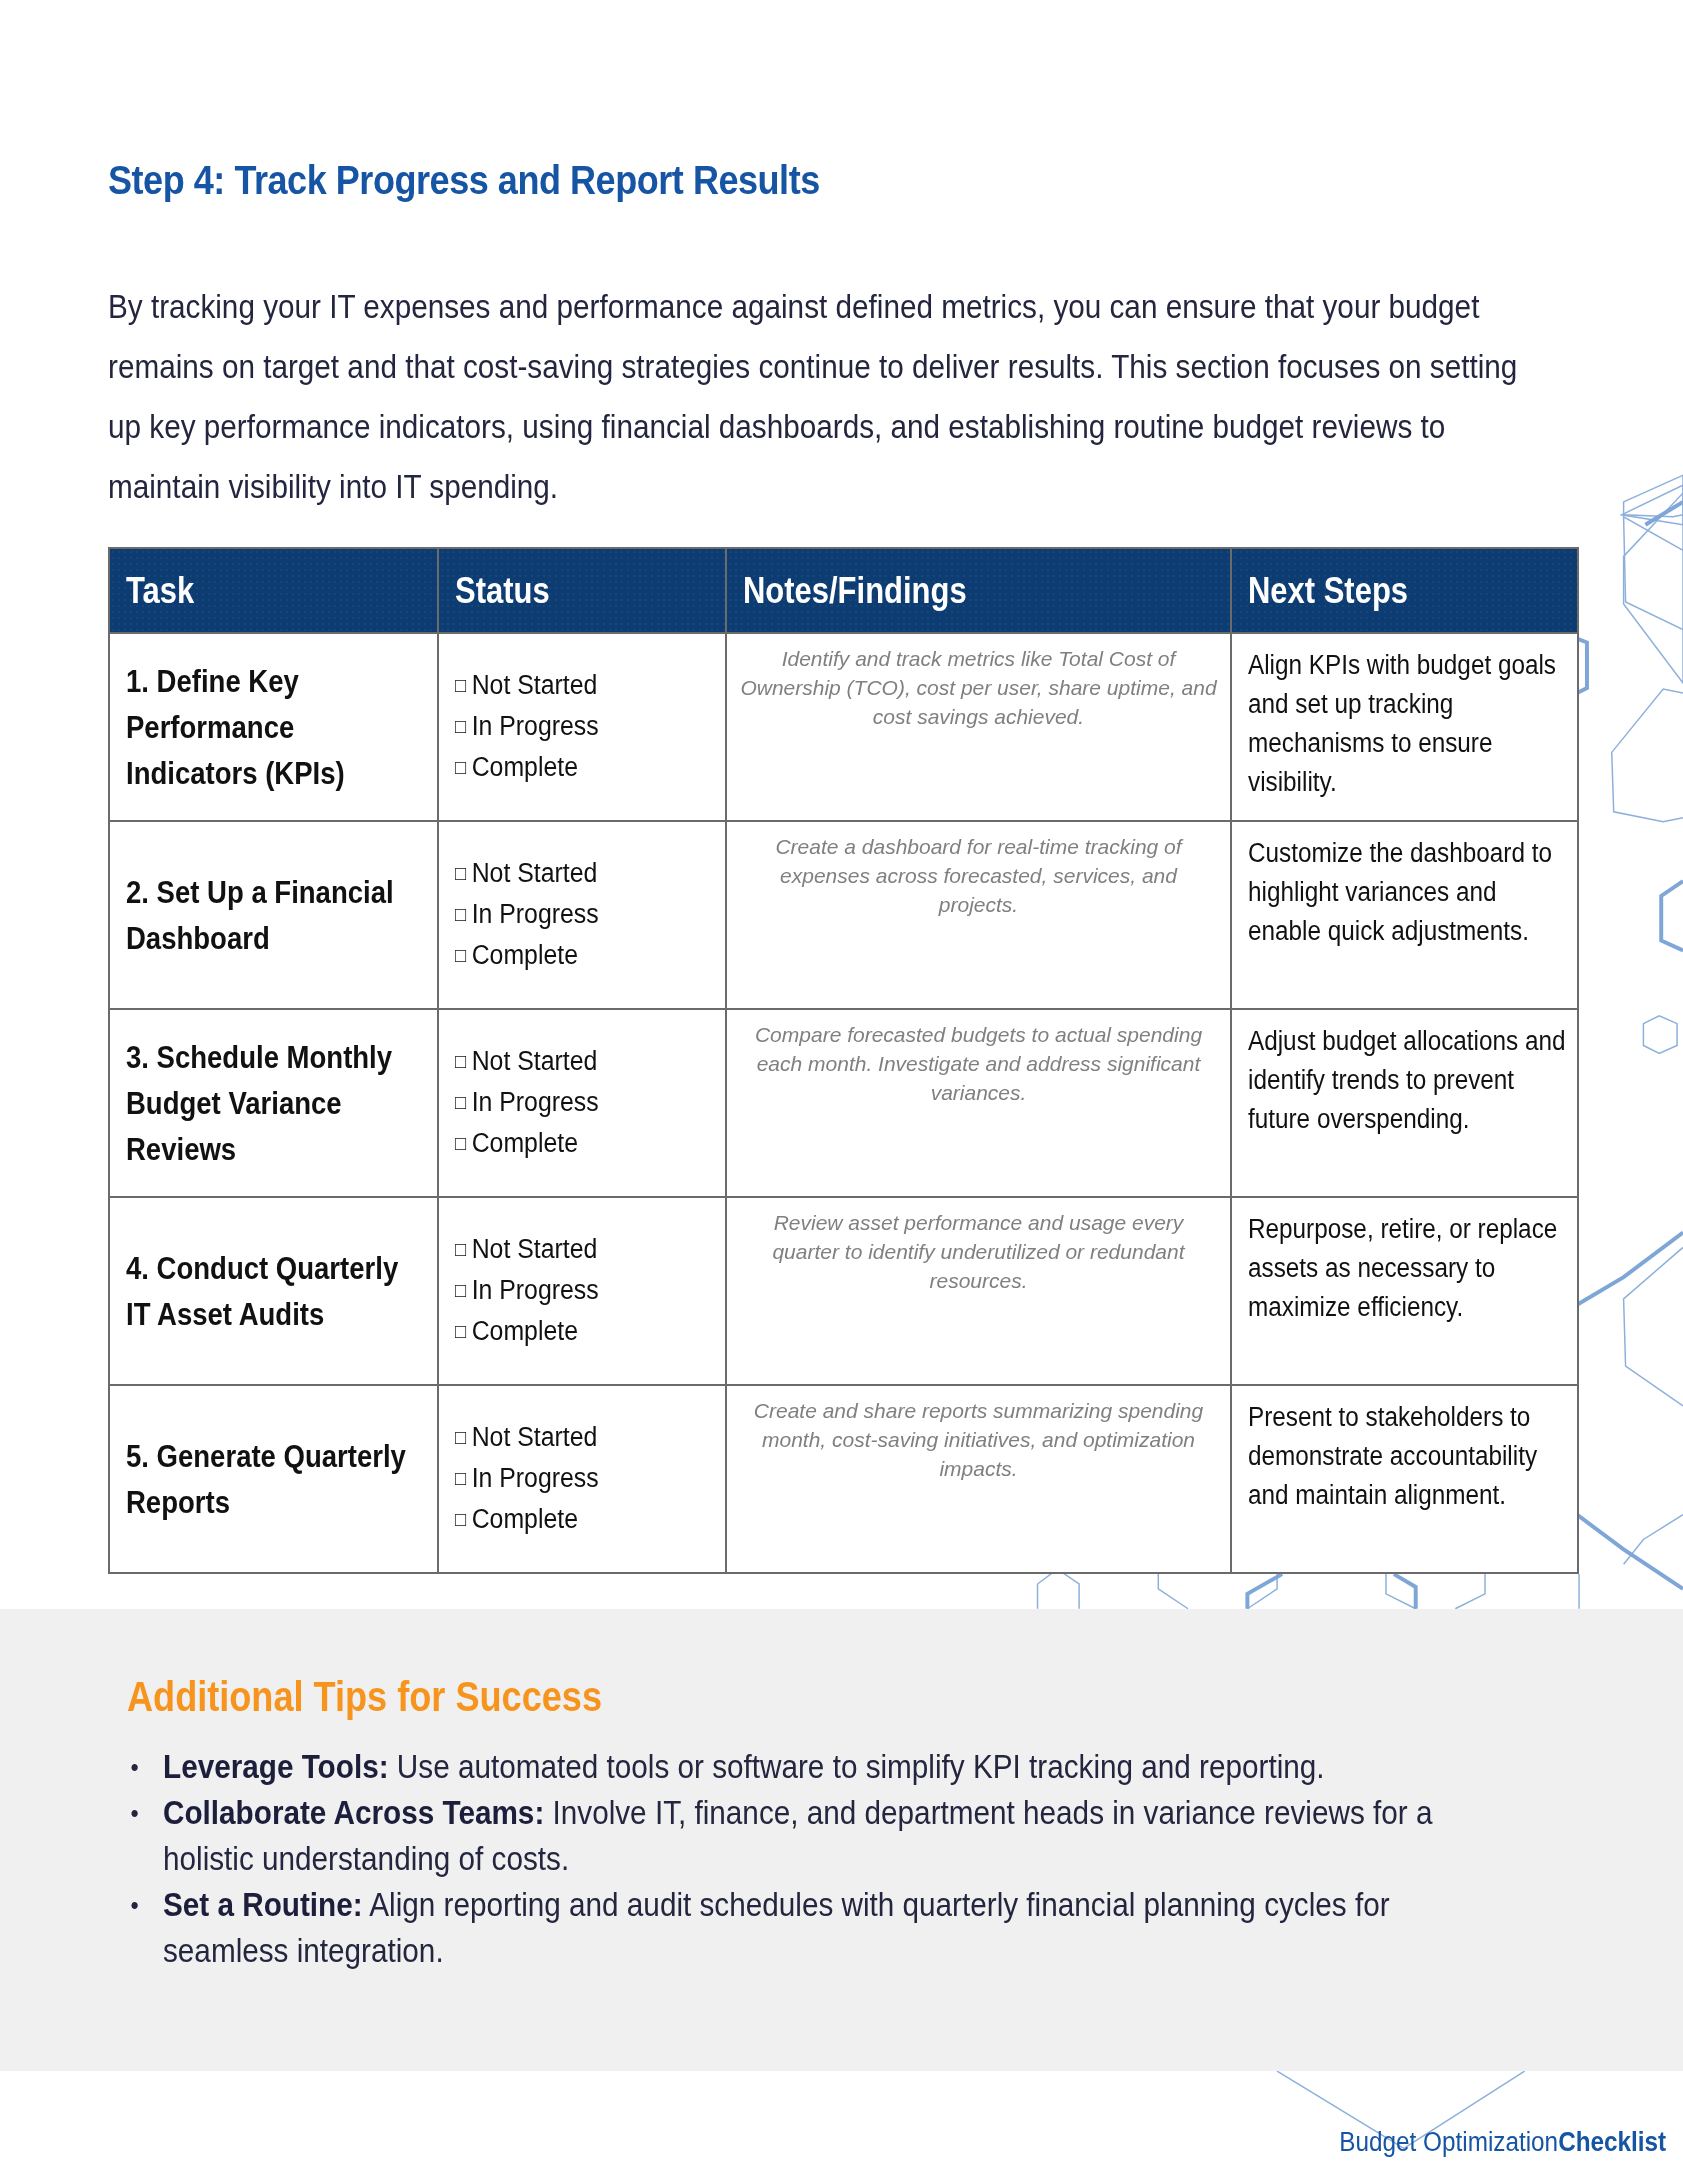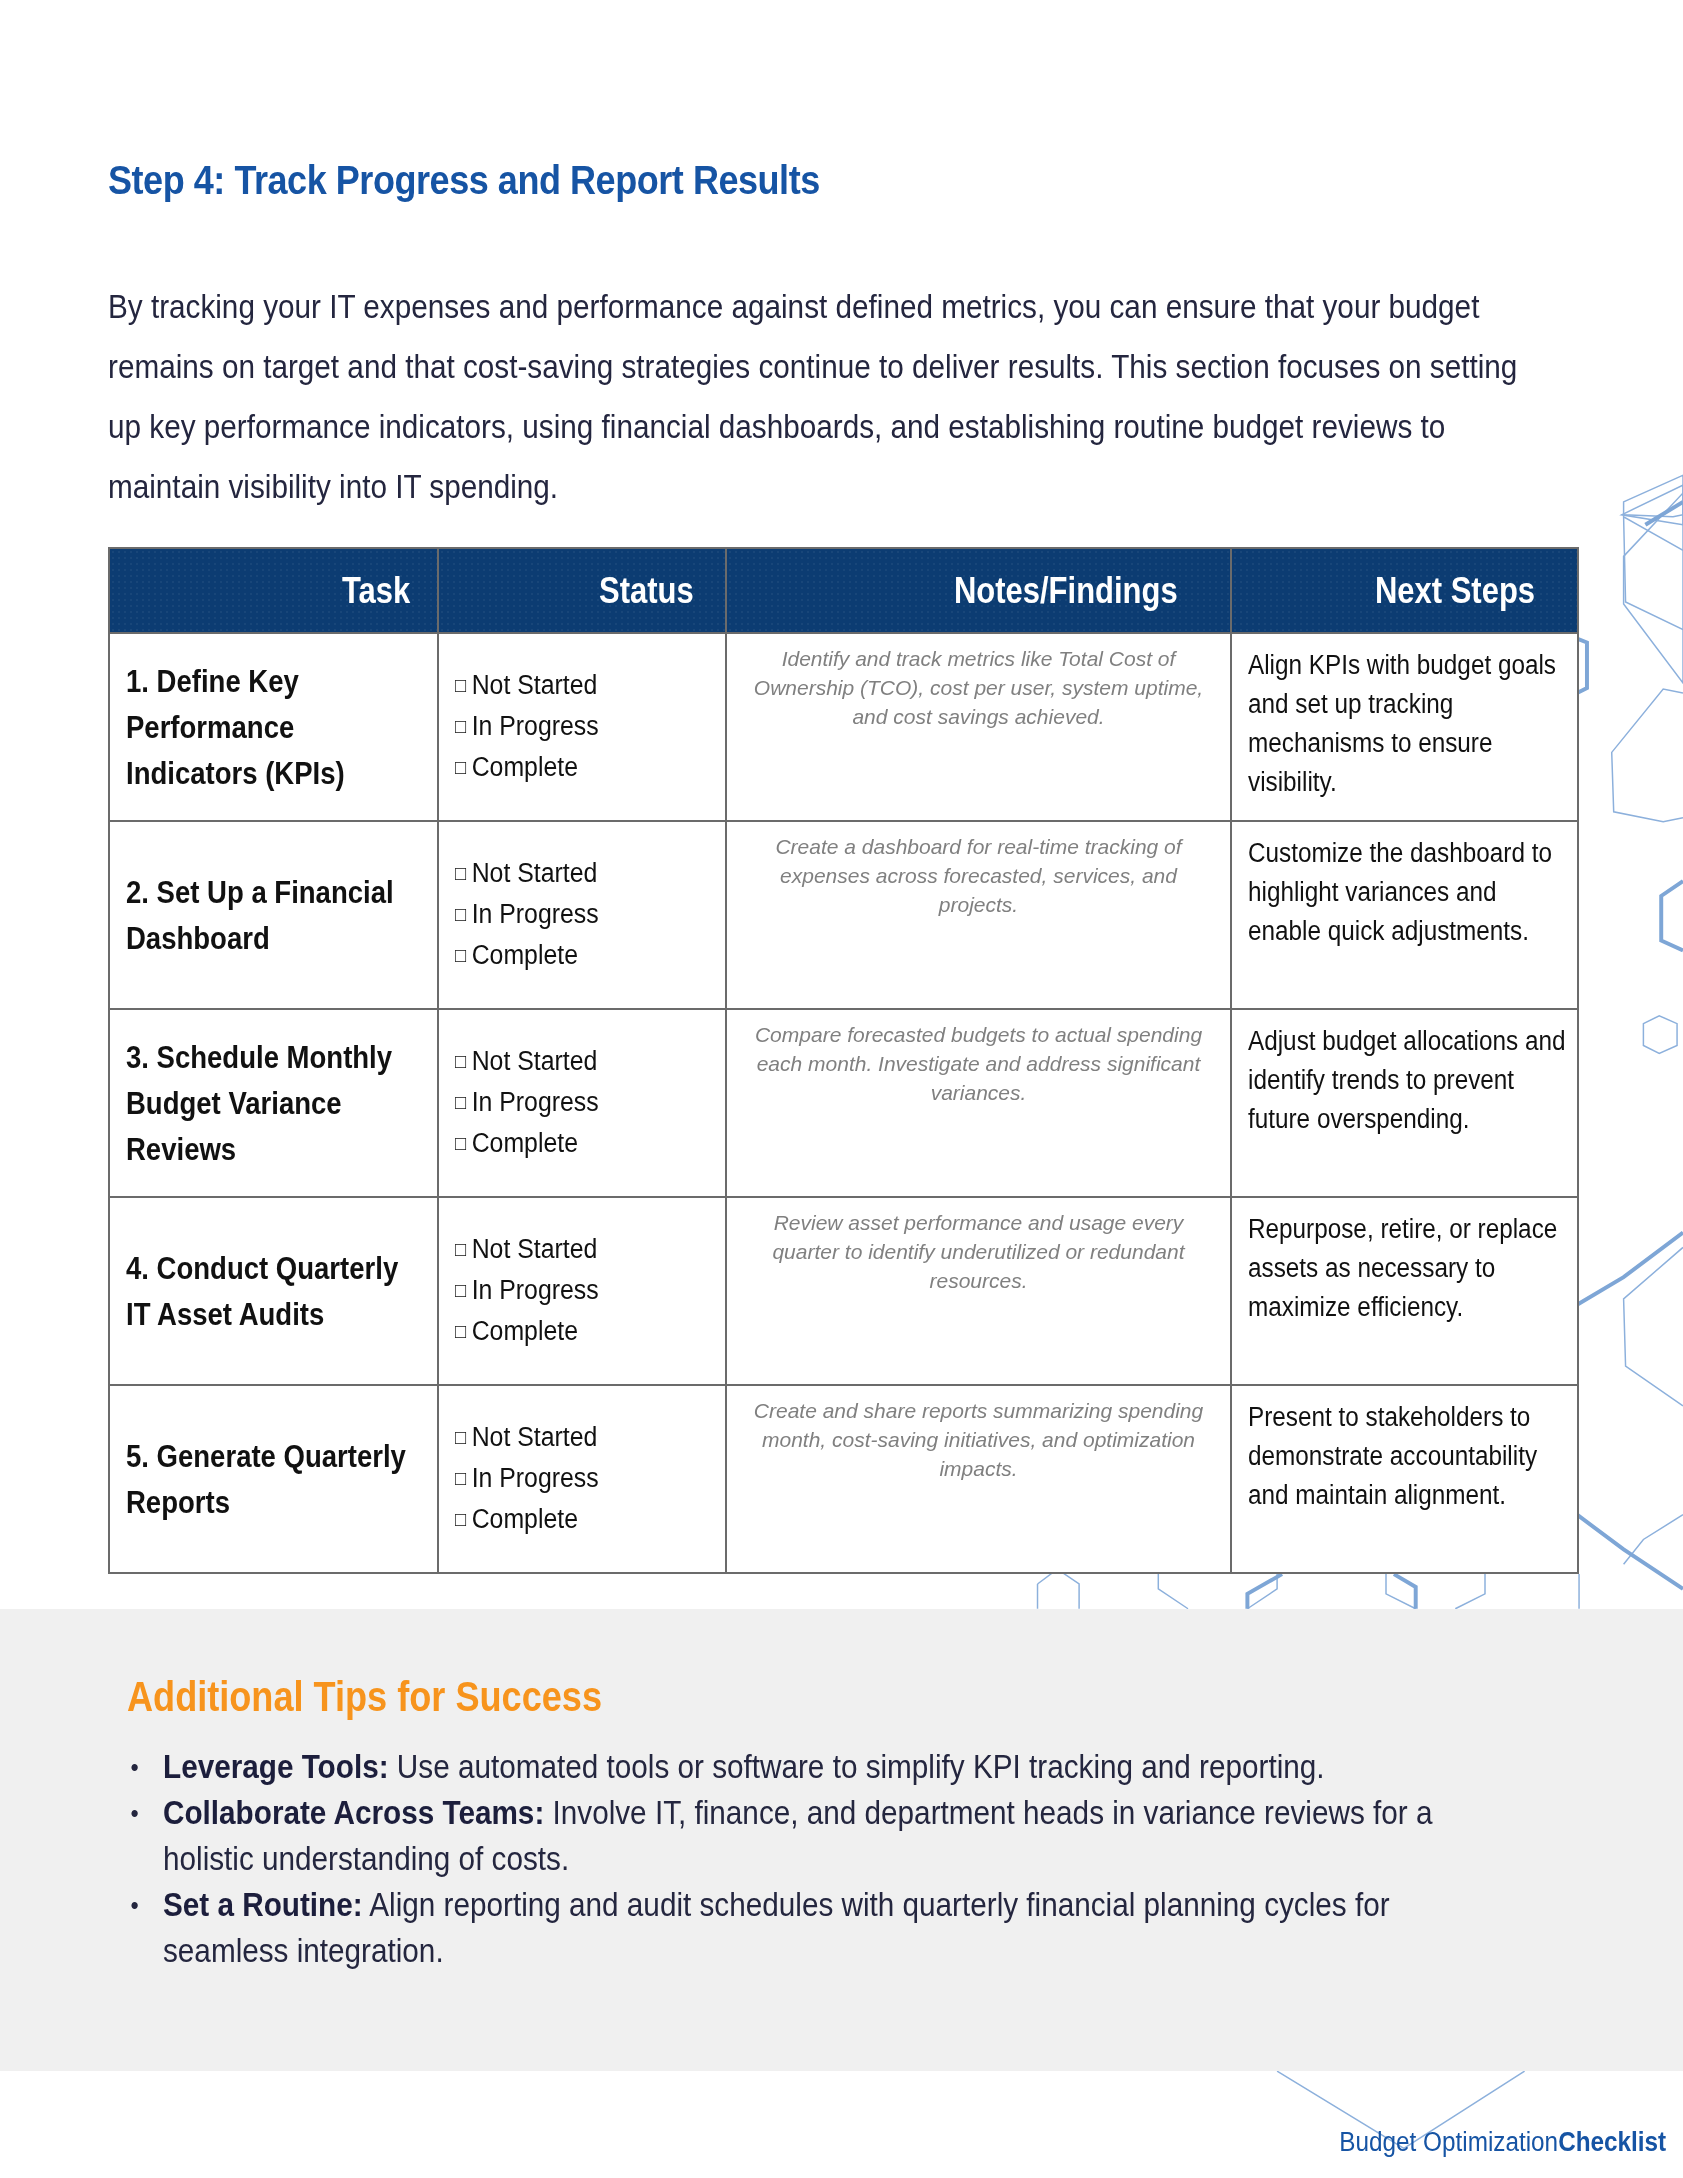--- a/index.html
+++ b/index.html
@@ -24,21 +24,21 @@
     .table-wrap {
       position: absolute; left: 108px; top: 547px; width: 1469px; z-index: 2;
       background: #ffffff;
     }
     table { border-collapse: collapse; width: 1469px; table-layout: fixed; }
     col.c1 { width: 329px; } col.c2 { width: 288px; } col.c3 { width: 505px; } col.c4 { width: 347px; }
     th {
       background: #0c3c72;
       background-image: radial-gradient(rgba(255,255,255,0.05) 1px, transparent 1px);
       background-size: 6px 6px;
-      color: #ffffff; text-align: right; font-weight: bold;
+      color: #ffffff; text-align: left; font-weight: bold;
       font-size: 36px; height: 85px; padding: 4px 16px;
       border: 2px solid #6b6b6b; box-sizing: border-box;
     }
     th span { display: inline-block; transform: scaleX(0.86); transform-origin: left center; white-space: nowrap; }
     td {
       border: 2.5px solid #6b6b6b; vertical-align: top; box-sizing: border-box;
       height: 188px; padding: 8px 16px;
     }
     .task-cell { vertical-align: middle; }
     .task-text {
@@ -142,21 +142,21 @@
       <tr>
         <td class="task-cell">
             <div class="task-text">1. Define Key Performance Indicators (KPIs)</div>
           </td>
         <td class="status-cell">
           <div class="status-item"><span class="box">□</span><span>Not Started</span></div>
           <div class="status-item"><span class="box">□</span><span>In Progress</span></div>
           <div class="status-item"><span class="box">□</span><span>Complete</span></div>
         </td>
         <td class="notes-cell">
-            <div class="notes-text">Identify and track metrics like Total Cost of Ownership (TCO), cost per user, system uptime, and cost savings achieved.</div>
+            <div class="notes-text">Identify and track metrics like Total Cost of Ownership (TCO), cost per user, share uptime, and cost savings achieved.</div>
           </td>
         <td class="next-cell">
             <div class="next-text">Align KPIs with budget goals and set up tracking mechanisms to ensure visibility.</div>
           </td>
       </tr>
 
       <tr>
         <td class="task-cell">
             <div class="task-text">2. Set Up a Financial Dashboard</div>
           </td>

